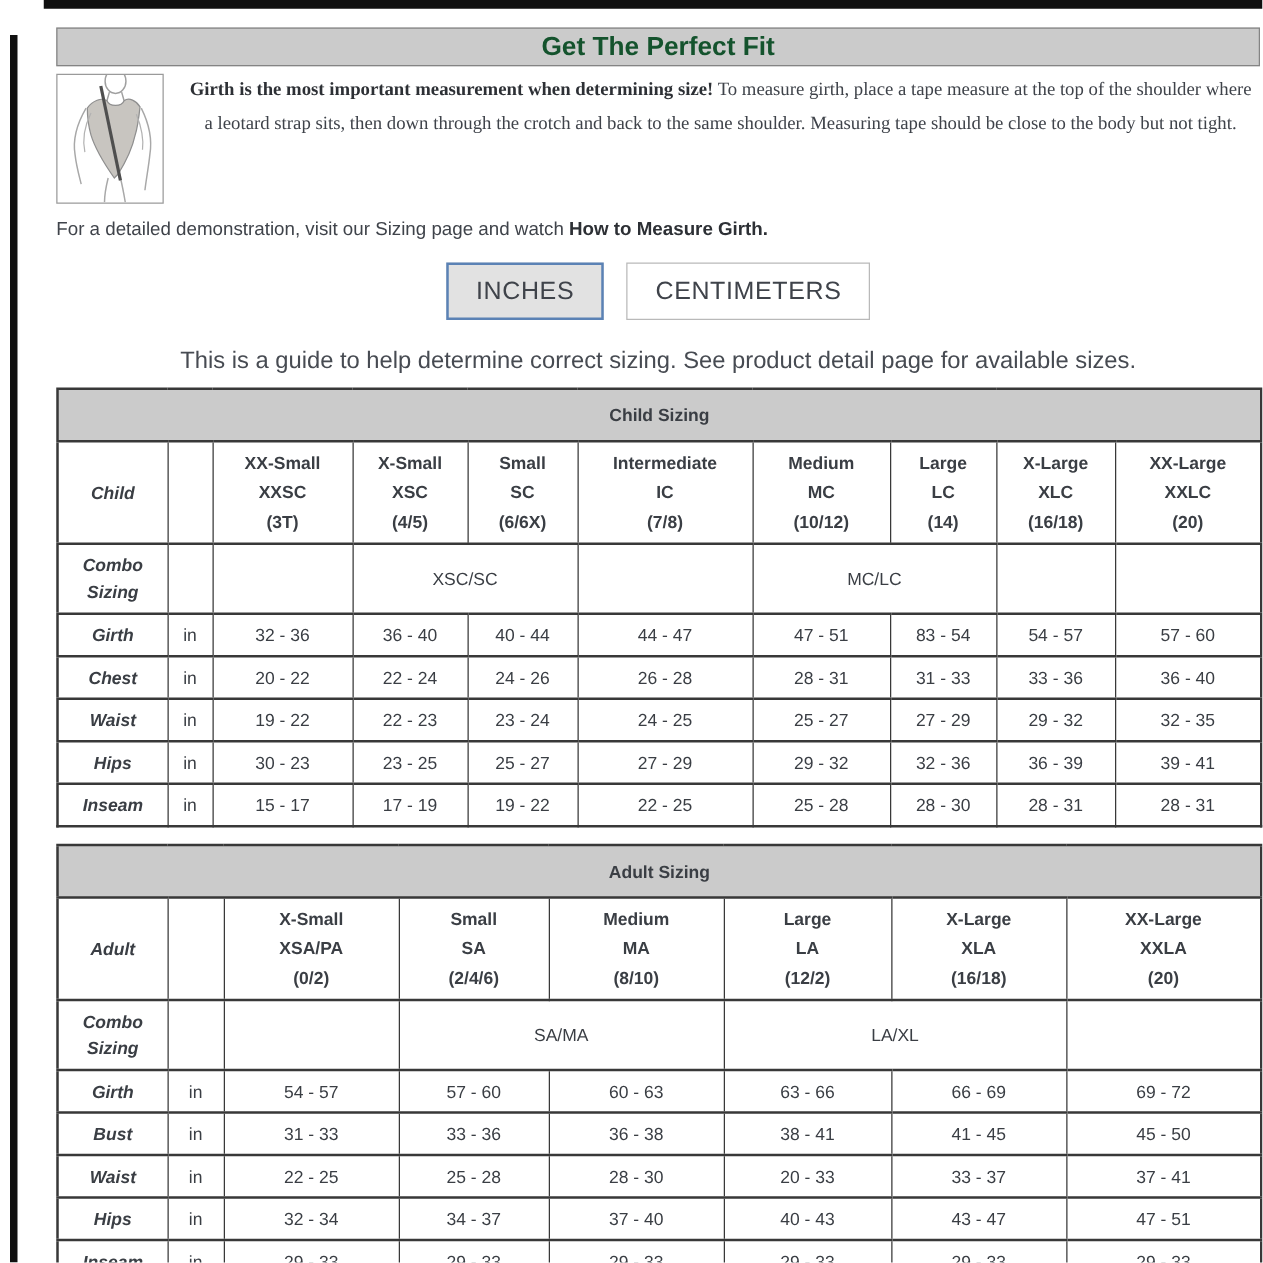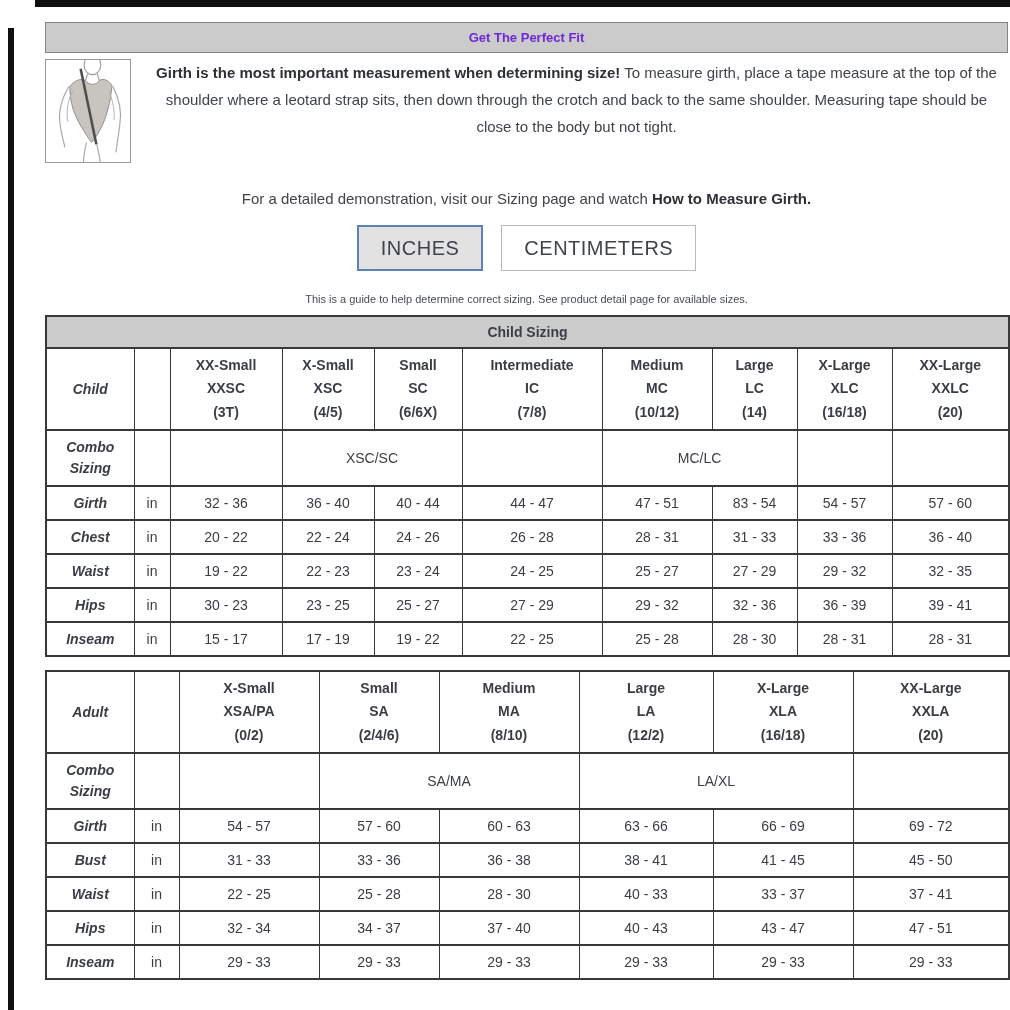--- a/index.html
+++ b/index.html
@@ -13,51 +13,51 @@
   }
   .top-line { position: absolute; top: 0; left: 35px; right: 0; height: 7px; background: var(--frame,#101010); }
   .left-line { position: absolute; top: 28px; left: 8px; width: 6px; bottom: 0; background: var(--frame,#101010); }
   .container { position: absolute; left: 45px; top: 22px; width: 963px; }
 
   .page-header {
     background: var(--hdrbg,#cbcbcb);
     border: 1px solid #848484;
     height: 31px;
     display: flex; align-items: center; justify-content: center;
-    font-weight: bold; font-size: 13px; color: #6d28d9;
+    font-weight: bold; font-size: 21px; color: #14532d;
   }
 
   .intro { display: flex; margin-top: 6px; gap: 14px; }
   .figure-box { width: 86px; height: 104px; border: 1px solid #9a9a9a; flex: 0 0 auto; background: #fff; overflow: hidden; }
-  .intro-text { flex: 1; text-align: center; font-size: 15px; line-height: 1.8; padding: 0 2px; }
+  .intro-text { flex: 1; text-align: center; font-size: 15px; line-height: 1.8; padding: 0 2px; font-family: Liberation Serif, serif; }
   b { color: #2d3035; }
 
-  .demo-line { text-align: center; font-size: 15px; margin-top: 27px; }
+  .demo-line { text-align: left; font-size: 15px; margin-top: 12px; }
 
   .btn-row { display: flex; justify-content: center; gap: 18px; margin-top: 18px; }
   .unit-btn {
     height: 46px; padding: 0 22px; font-size: 20px; letter-spacing: .5px;
     color: #3f434a; background: #ffffff; border: 1px solid #b9b9b9;
     display: flex; align-items: center; justify-content: center;
     font-family: inherit; cursor: pointer;
   }
   .unit-btn.selected { background: var(--selbg,#e2e2e2); border: 2px solid var(--accent,#5b82b5); }
 
-  .note { text-align: center; font-size: 11px; margin-top: 22px; color: #474b52; }
+  .note { text-align: center; font-size: 19px; margin-top: 22px; color: #474b52; }
 
   table.sizing {
     width: 963px; border-collapse: collapse; table-layout: fixed;
     margin-top: 10px; border: 2px solid var(--tborder,#383838); font-size: 14px;
   }
   table.sizing.mt13 { margin-top: 13px; }
   table.sizing td {
     border: 1px solid var(--tborder,#383838); border-top-width: 2px;
     text-align: center; vertical-align: middle; padding: 2px; color: #3a3e44;
   }
-  td.ttitle { background: var(--hdrbg,#cbcbcb); font-weight: bold; height: 32px; font-size: 14px; color: #2d3035; }
+  td.ttitle { background: var(--hdrbg,#cbcbcb); font-weight: bold; height: 42px; font-size: 14px; color: #2d3035; }
   td.colhead { font-weight: bold; height: 82px; line-height: 1.65; color: #2d3035; }
   td.rowlabel { font-weight: bold; color: #2d3035; line-height: 1.5; font-style: italic; }
   tr.combo td { height: 56px; }
   tr.datarow td { height: 34px; }
 </style>
 </head>
 <body>
 
 <div class="top-line"></div>
 <div class="left-line"></div>
@@ -238,20 +238,23 @@
           <col style="width: 45px;">
           <col style="width: 140px;">
           <col style="width: 120px;">
           <col style="width: 140px;">
           <col style="width: 134px;">
           <col style="width: 140px;">
           <col style="width: 156px;">
         </colgroup>
         <tbody>
           <tr>
+            <td class="ttitle" colspan="8">Adult Sizing</td>
+          </tr>
+          <tr>
             <td class="rowlabel">Adult</td>
             <td></td>
             <td class="colhead">
               <div>X-Small</div>
               <div>XSA/PA</div>
               <div>(0/2)</div>
             </td>
             <td class="colhead">
               <div>Small</div>
               <div>SA</div>
@@ -308,21 +311,21 @@
             <td>38 - 41</td>
             <td>41 - 45</td>
             <td>45 - 50</td>
           </tr>
           <tr class="datarow">
             <td class="rowlabel">Waist</td>
             <td>in</td>
             <td>22 - 25</td>
             <td>25 - 28</td>
             <td>28 - 30</td>
-            <td>40 - 33</td>
+            <td>20 - 33</td>
             <td>33 - 37</td>
             <td>37 - 41</td>
           </tr>
           <tr class="datarow">
             <td class="rowlabel">Hips</td>
             <td>in</td>
             <td>32 - 34</td>
             <td>34 - 37</td>
             <td>37 - 40</td>
             <td>40 - 43</td>

